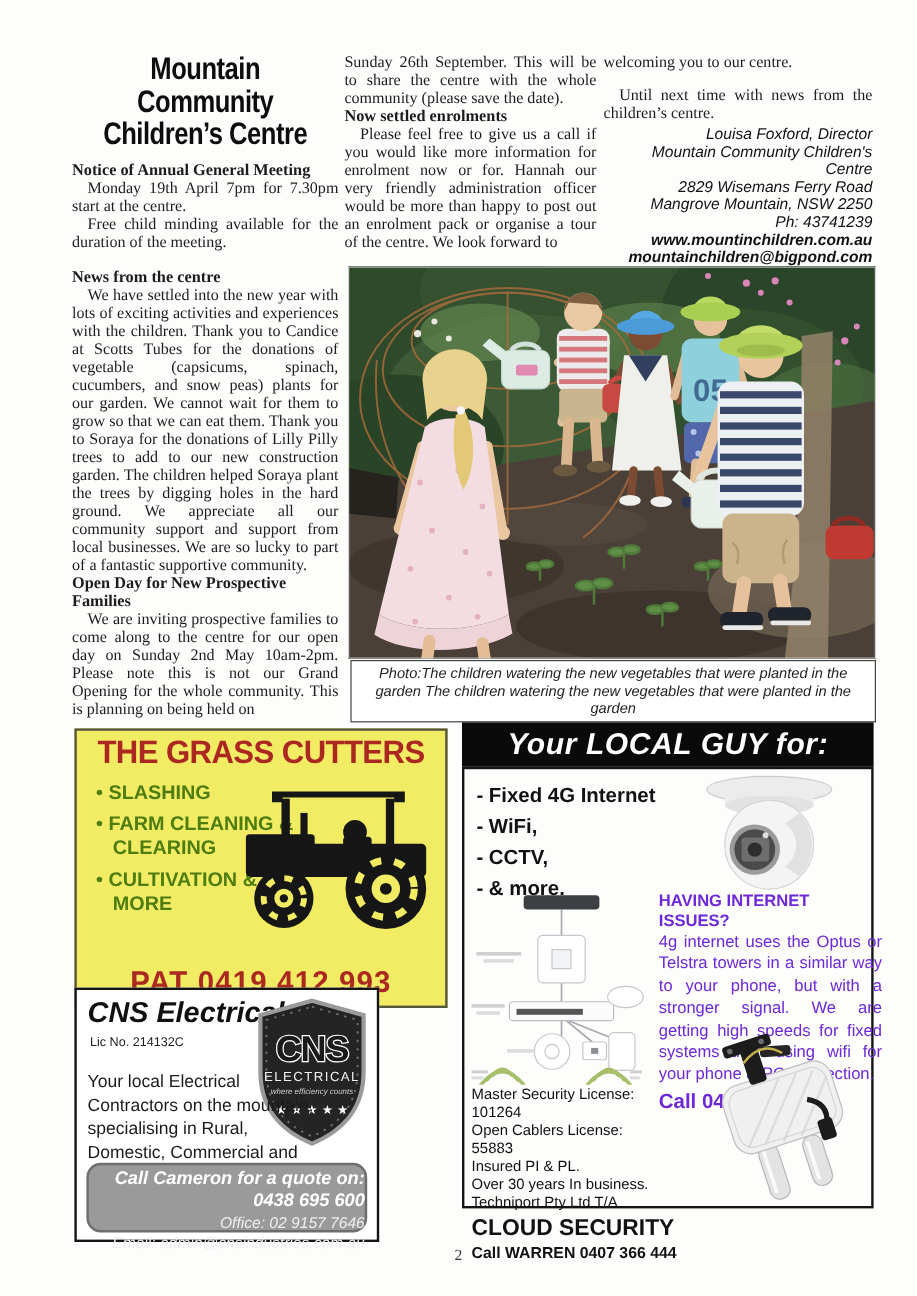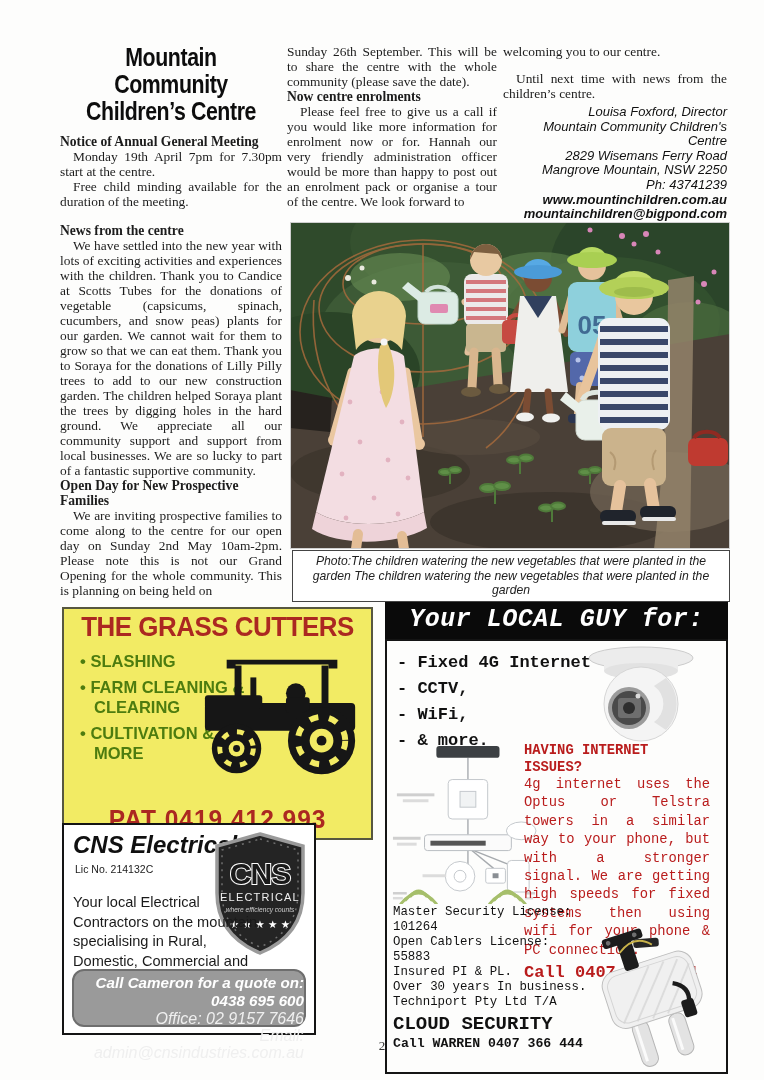--- a/index.html
+++ b/index.html
@@ -41,32 +41,32 @@
   .cns{left:62px;top:823px;width:254px;height:212px;background:#fff;border:2px solid #141414;
        box-sizing:border-box;font-family:"Liberation Sans",sans-serif;}
   .cns-name{position:absolute;left:9px;top:6px;font-weight:800;font-style:italic;font-size:24px;color:#101010;}
   .cns-lic{position:absolute;left:11px;top:38px;font-size:10.5px;font-weight:normal;color:#222;}
   .cns-body{position:absolute;left:9px;top:68px;width:198px;font-size:14.6px;line-height:19.5px;color:#1a1a1a;}
   .cns-shield{position:absolute;right:4px;top:4px;}
   .cns-bar{position:absolute;left:8px;right:8px;bottom:6px;height:58px;background:#9a9a9a;
        border:2px solid #6e6e6e;border-radius:12px;box-sizing:border-box;text-align:right;
        color:#fff;font-style:italic;padding-top:3px;}
   .cns-bar .l1{font-weight:bold;font-size:15.2px;line-height:18px;}
-  .cns-bar .l2{font-size:16px;line-height:17px;color:#efefef;}
+  .cns-bar .l2{font-size:13px;line-height:17px;color:#efefef;}
   
-  .lg{left:385px;top:602px;width:343px;height:472px;box-sizing:border-box;
-      font-family:Liberation Mono, monospace;}
+  .lg{left:385px;top:602px;width:343px;height:405px;box-sizing:border-box;
+      font-family:Liberation Sans, sans-serif;}
   .lg-head{position:absolute;left:0;top:0;width:100%;height:37px;background:#0a0a0a;color:#fff;
       font-weight:800;font-style:italic;font-size:25px;line-height:36px;text-align:center;
       letter-spacing:.5px;transform:scaleX(1);}
   .lg-box{position:absolute;left:0;top:37px;right:0;bottom:0;border:2px solid #141414;}
   .lg-services{position:absolute;left:12px;top:48px;font-weight:800;font-size:17px;line-height:26px;color:#111;}
   .lg-cam{position:absolute;right:12px;top:42px;}
   .lg-net{position:absolute;left:4px;top:134px;}
-  .lg-issues{position:absolute;left:139px;top:140px;width:186px;color:#b91c1c;}
+  .lg-issues{position:absolute;left:164px;top:140px;width:186px;color:#6d28d9;}
   .lg-issues .h{font-weight:800;font-size:13.8px;line-height:17px;}
   .lg-issues .t{font-size:13.8px;line-height:18.4px;text-align:justify;}
   .lg-issues .c{font-weight:800;font-size:17px;margin-top:3px;}
   .lg-lic{position:absolute;left:8px;top:303px;font-size:12.4px;line-height:15px;color:#111;}
   .lg-cloud{font-weight:800;font-size:19px;line-height:24px;margin-top:2px;}
   .lg-warren{font-weight:800;font-size:13.2px;}
   .lg-ant{position:absolute;right:4px;bottom:4px;}
   .pagenum{position:absolute;left:0;top:1038px;width:100%;text-align:center;font-size:13px;color:#333;}
 </style>
 </head>
@@ -85,21 +85,21 @@
     <div class="para ind">Free child minding available for the duration of the meeting.</div>
     <div class="gap14"></div>
     <div class="shead">News from the centre</div>
     <div class="para ind">We have settled into the new year with lots of exciting activities and experiences with the children. Thank you to Candice at Scotts Tubes for the donations of vegetable (capsicums, spinach, cucumbers, and snow peas) plants for our garden. We cannot wait for them to grow so that we can eat them. Thank you to Soraya for the donations of Lilly Pilly trees to add to our new construction garden. The children helped Soraya plant the trees by digging holes in the hard ground. We appreciate all our community support and support from local businesses. We are so lucky to part of a fantastic supportive community.</div>
     <div class="shead">Open Day for New Prospective Families</div>
     <div class="para ind">We are inviting prospective families to come along to the centre for our open day on Sunday 2nd May 10am-2pm. Please note this is not our Grand Opening for the whole community. This is planning on being held on</div>
   </div>
 
   <div class="col" id="col2">
     <div class="para">Sunday 26th September. This will be to share the centre with the whole community (please save the date).</div>
-    <div class="shead">Now centre enrolments</div>
+    <div class="shead">Now settled enrolments</div>
     <div class="para ind">Please feel free to give us a call if you would like more information for enrolment now or for. Hannah our very friendly administration officer would be more than happy to post out an enrolment pack or organise a tour of the centre. We look forward to</div>
   </div>
 
   <div class="col" id="col3">
     <div class="para">welcoming you to our centre.</div>
     <div class="gap12"></div>
     <div class="para ind">Until next time with news from the children’s centre.</div>
     <div class="contact">
       <div>Louisa Foxford, Director</div>
       <div>Mountain Community Children's Centre</div>
@@ -358,22 +358,22 @@
       <div class="l2">Office: 02 9157 7646</div>
       <div class="l2">Email: admin@cnsindustries.com.au</div>
     </div>
   </div>
 
   <div class="abs lg">
     <div class="lg-head">Your LOCAL GUY for:</div>
     <div class="lg-box"></div>
     <div class="lg-services">
       <div>- Fixed 4G Internet</div>
+      <div>- WiFi,</div>
       <div>- CCTV,</div>
-      <div>- WiFi,</div>
       <div>- &amp; more.</div>
     </div>
     <svg class="lg-cam" width="150" height="102" viewBox="0 0 150 102">
       <ellipse cx="75" cy="14" rx="52" ry="11" fill="#ececec" stroke="#cccccc"></ellipse>
       <rect x="38" y="13" width="74" height="14" fill="#ececec"></rect>
       <ellipse cx="75" cy="27" rx="37" ry="8" fill="#e2e2e2"></ellipse>
       <circle cx="75" cy="60" r="37" fill="#f4f4f4" stroke="#d6d6d6"></circle>
       <path d="M100,34 a37,37 0 0 1 0,52 L88,78 a22,22 0 0 0 0,-36 Z" fill="#e1e1e1"></path>
       <circle cx="63" cy="64" r="21" fill="#9b9b9b"></circle>
       <circle cx="63" cy="64" r="17" fill="#4a4a4a"></circle>

